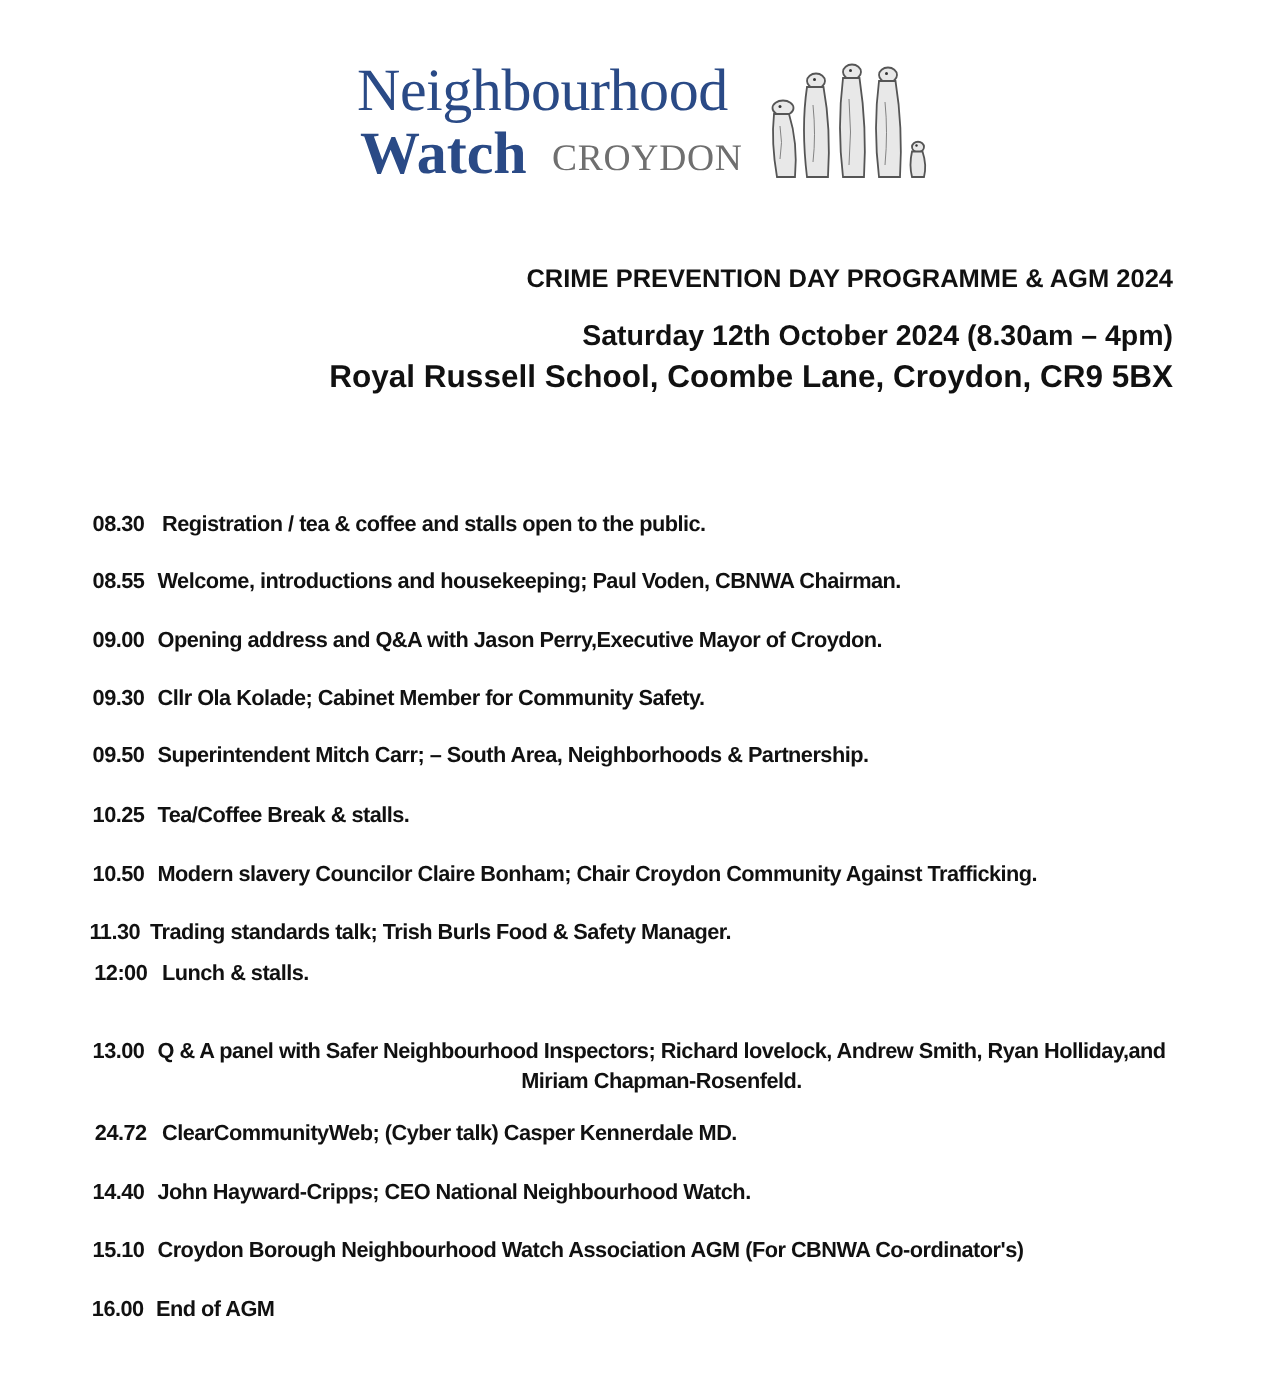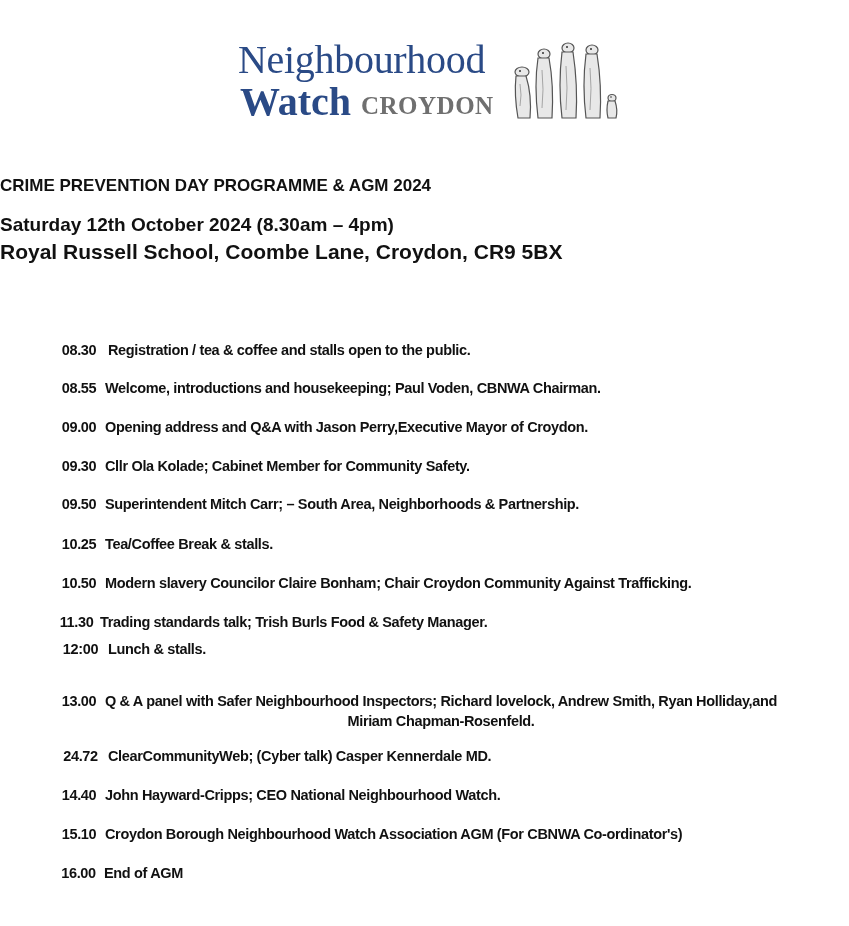--- a/index.html
+++ b/index.html
@@ -39,42 +39,42 @@
       top: 42px;
       font-family: "Liberation Serif", "DejaVu Serif", serif;
       font-weight: bold;
       font-size: 40px;
       color: #2a4a86;
       line-height: 48px;
       white-space: nowrap;
     }
     .logo-croydon {
       position: absolute;
-      left: 125px;
+      left: 132px;
       top: 54px;
       font-family: "Liberation Serif", "DejaVu Serif", serif;
-      font-weight: bold;
+      font-weight: normal;
       font-size: 25px;
       color: #6f6f6f;
       line-height: 32px;
       letter-spacing: 0.5px;
       white-space: nowrap;
     }
     .meerkats {
       position: absolute;
       left: 270px;
       top: 4px;
       width: 116px;
       height: 80px;
     }
     .title {
       position: absolute;
       left: 0;
       width: 782px;
-      text-align: left;
+      text-align: right;
       font-weight: bold;
       white-space: nowrap;
     }
     .title-main {
       top: 176px;
       font-size: 17px;
     }
     .title-date {
       top: 214px;
       font-size: 19px;

